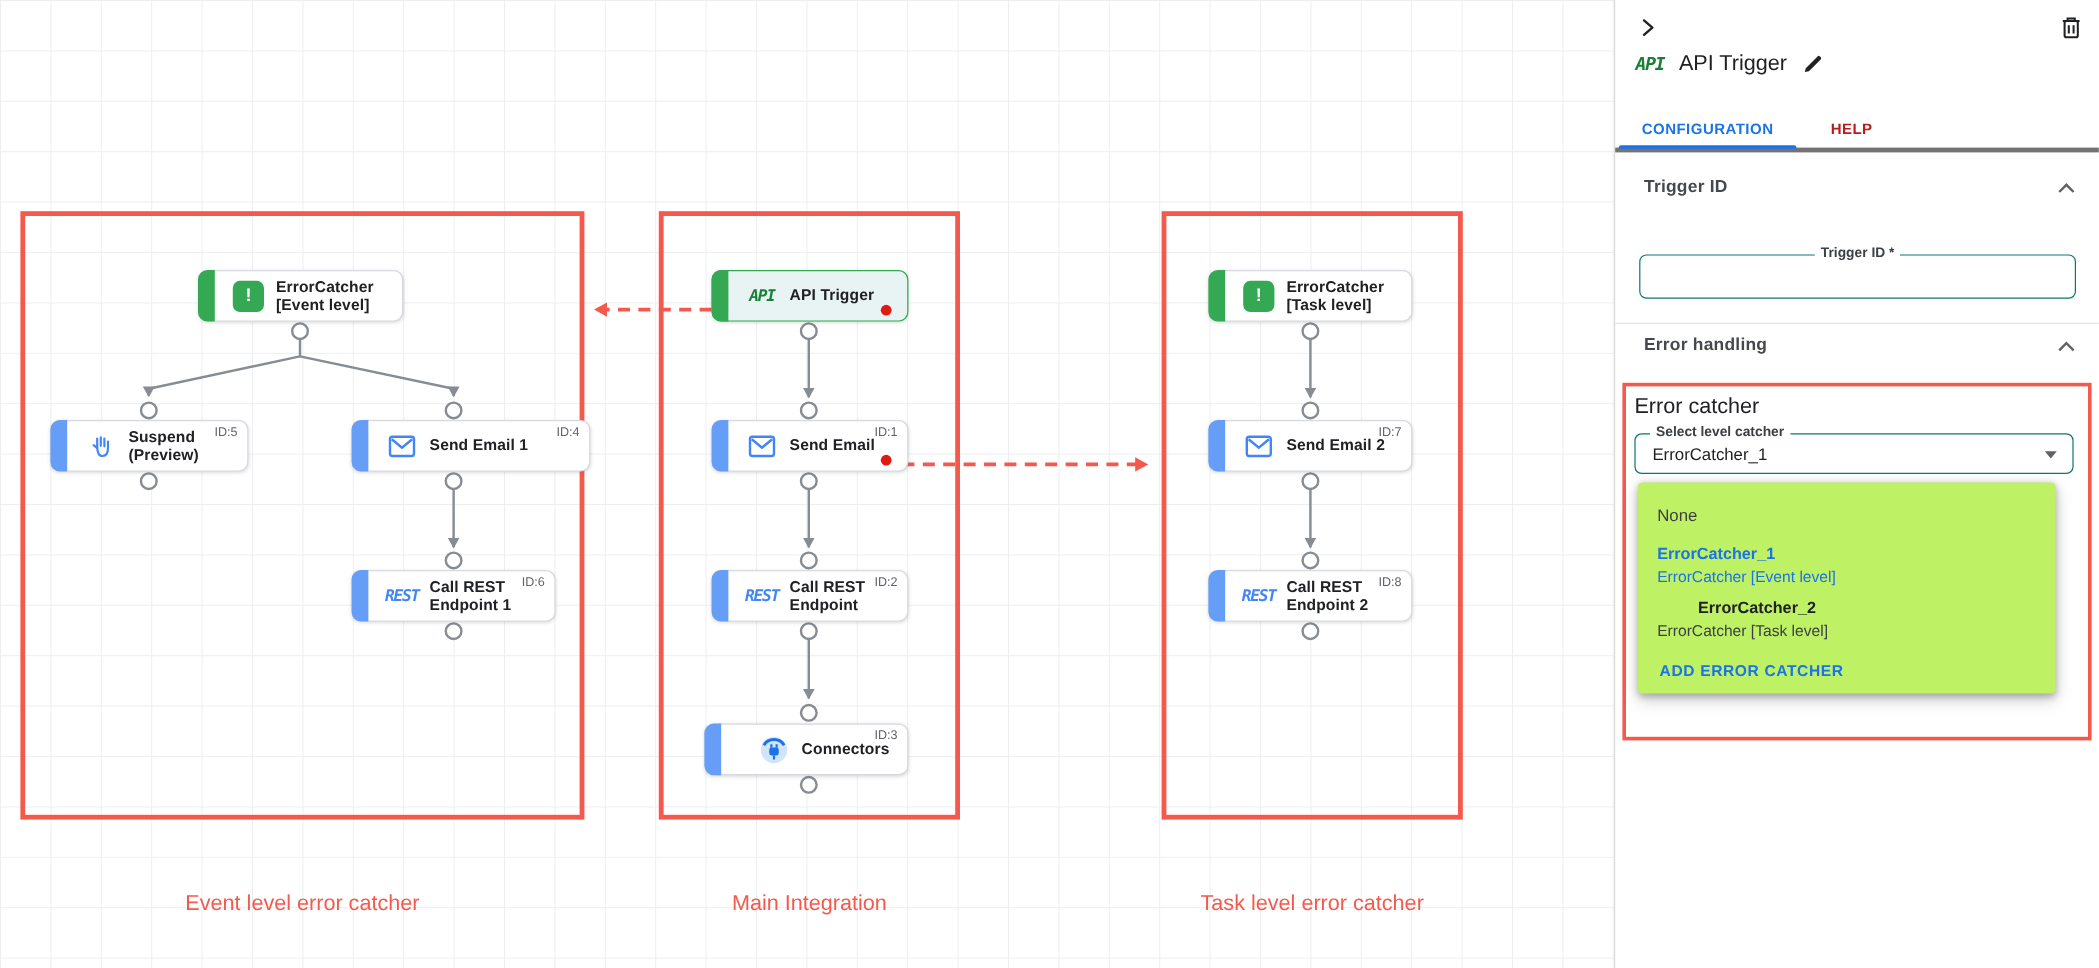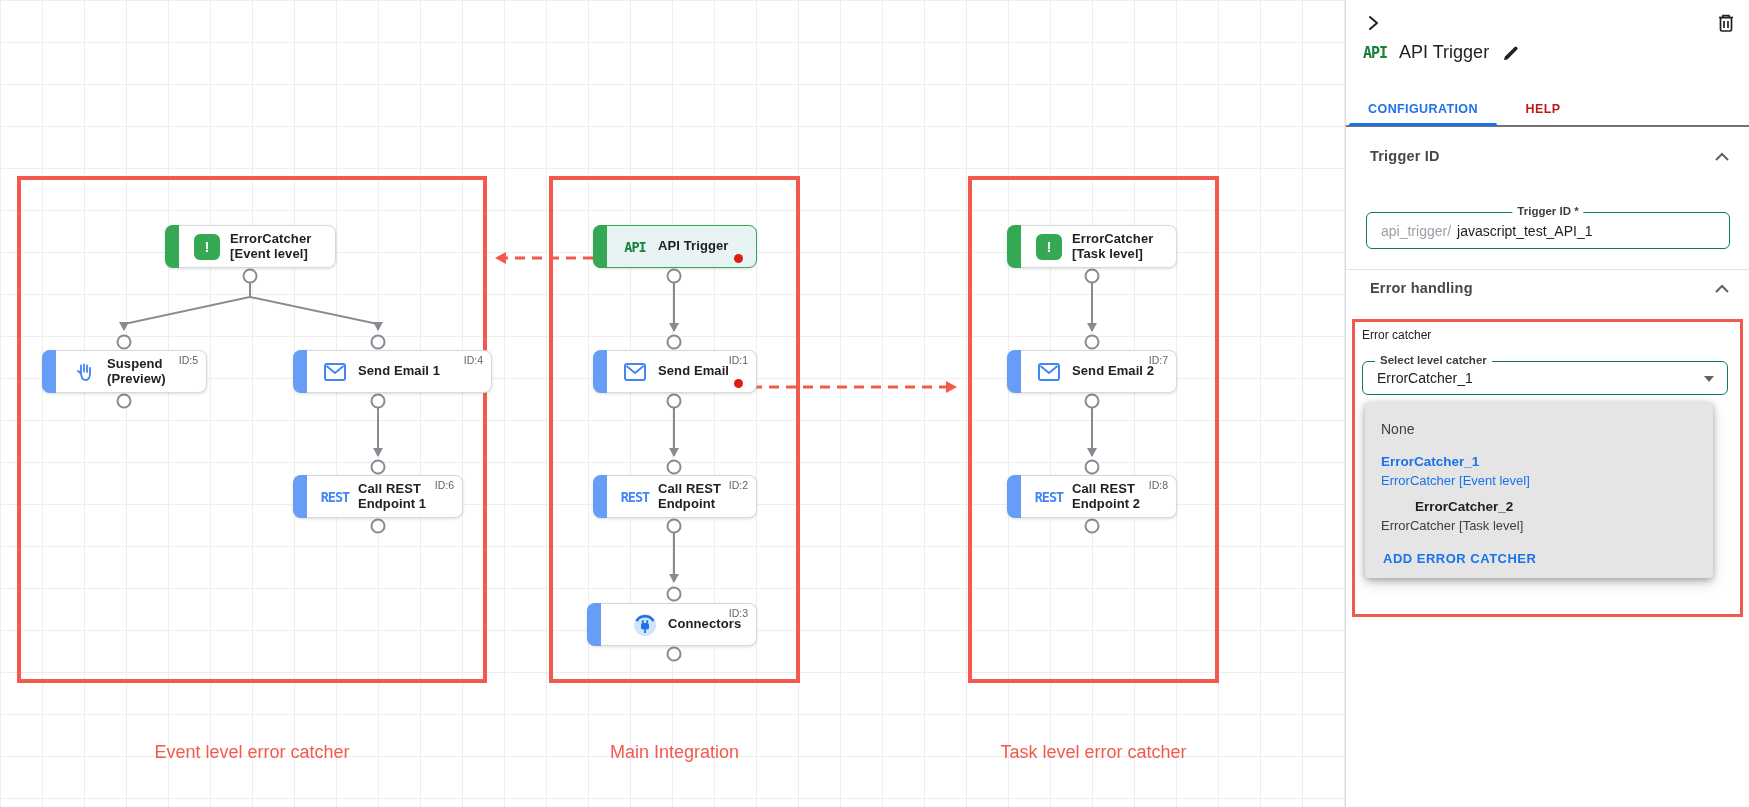--- a/index.html
+++ b/index.html
@@ -26,55 +26,55 @@
   .node .bar { position:absolute; left:-1px; top:-1px; bottom:-1px; width:14px; border-radius:8px 0 0 8px; }
   .bar-green { background:#34a853; }
   .bar-blue  { background:#669df6; }
   .node .icon-box { width:34px; display:flex; align-items:center; justify-content:center; flex:0 0 auto; }
   .node .label { font-size:13px; font-weight:bold; color:#202124; line-height:1.12; margin-left:6px; letter-spacing:.1px; }
   .node .id-badge { position:absolute; top:3px; right:8px; font-size:10.5px; color:#5f6368; font-weight:normal; }
   .node-trigger { background:#e7f4f3; border:1.5px solid #34a853; }
   .err-icon { width:26px; height:26px; background:#34a853; border-radius:6px; color:#fff;
               display:flex; align-items:center; justify-content:center; font-size:15px; font-weight:bold; }
   .logo-text { font-family:"DejaVu Sans Mono", monospace; font-weight:bold; color:#4285f4;
-               font-size:13.5px; letter-spacing:-1px; }
+               font-size:13.5px; letter-spacing:-1px;font-style:italic; }
   .logo-text.green { color:#188038; }
   .red-dot { position:absolute; width:9px; height:9px; border-radius:50%; background:#e01b12; right:13px; bottom:4px; }
 
   
   .group-rect { position:absolute; border:4px solid #f4594d; top:176px; height:507px; }
   .group-label { position:absolute; top:742px; height:20px; text-align:center;
                  color:#f4594d; font-size:18px; }
 
   
   .panel { position:relative; width:404px; height:807px; background:#fff; border-left:1px solid #dadce0; }
   .icon-btn { position:absolute; width:26px; height:26px; display:flex; align-items:center; justify-content:center; cursor:pointer; }
   .panel-title-row { position:absolute; left:17px; top:42px; display:flex; align-items:center; gap:12px; }
   .panel-title { font-size:18px; color:#202124; }
-  .tabs { position:absolute; left:0; top:93px; width:404px; height:34px; display:flex; border-bottom:2px solid #737373; padding-left:3px; }
+  .tabs { position:absolute; left:0; top:93px; width:404px; height:34px; display:flex; border-bottom:4px solid #737373; padding-left:3px; }
   .tab { display:flex; align-items:center; justify-content:center; font-size:12.5px; font-weight:bold;
          letter-spacing:.4px; color:#b91c1c; position:relative; cursor:pointer; }
   .tab.active { color:#1a73e8; }
   .tab.active::after { content:""; position:absolute; left:0; right:0; bottom:-1px; height:3px; background:#1a73e8; border-radius:2px 2px 0 0; }
   .tab-config { width:148px; }
   .tab-help { width:92px; }
   .section-header { position:absolute; left:24px; right:20px; display:flex; align-items:center; justify-content:space-between; cursor:pointer; }
   .section-header .sh-label { font-size:14.5px; font-weight:bold; color:#45484d; letter-spacing:.2px; }
   .divider { position:absolute; left:0; width:404px; height:1px; background:#e3e4e8; }
 
   .outlined-field { position:absolute; border:1px solid #0f766e; border-radius:6px; background:#fff; }
   .float-label { position:absolute; top:-8px; font-size:11.5px; color:#5f6368; background:#fff; padding:0 5px; white-space:nowrap; }
   .field-content { position:absolute; left:14px; right:30px; top:0; bottom:0; display:flex; align-items:center; font-size:14px; }
   .prefix { color:#9aa0a6; margin-right:6px; }
   .value { color:#202124; }
 
   .red-annot { position:absolute; border:3px solid #f4594d; }
-  .ec-group-label { position:absolute; font-size:12px; color:#202124; }
-
-  .menu { position:absolute; background:#e5e5e5; border-radius:4px;
+  .ec-group-label { position:absolute; font-size:18px; color:#202124; }
+
+  .menu { position:absolute; background:#bef264; border-radius:4px;
           box-shadow:0 2px 6px rgba(0,0,0,.25), 0 5px 14px rgba(0,0,0,.18);
           padding:12px 0 0 0; z-index:5; }
   .menu-item { padding:0 16px; cursor:pointer; }
   .mi-none { font-size:14px; color:#3c4043; line-height:30px; }
   .mi-name { font-size:13.5px; font-weight:bold; line-height:19px; }
   .mi-desc { font-size:13px; line-height:19px; }
   .mi-blue .mi-name, .mi-blue .mi-desc { color:#1a73e8; }
   .mi-dark .mi-name { color:#202124;padding-left:34px; }
   .mi-dark .mi-desc { color:#3c4043; }
   .menu-add { margin:16px 16px 14px 18px; font-size:13px; font-weight:bold; letter-spacing:.5px; color:#1a73e8; cursor:pointer; }
@@ -298,24 +298,20 @@
 
     <div class="section-header" style="top:148px;">
       <span class="sh-label">Trigger ID</span>
       <svg width="14" height="9" viewBox="0 0 14 9" fill="none" stroke="#5f6368" stroke-width="2">
           <path d="M1 8 L7 2 L13 8"></path>
         </svg>
     </div>
 
     <div class="outlined-field" style="left:20px;top:212px;width:364px;height:37px;">
       <span class="float-label" style="left:50%;transform:translateX(-50%);font-weight:bold;color:#3c4043;">Trigger ID *</span>
-      <span class="field-content">
-        <span class="prefix">api_trigger/</span>
-        <span class="value">javascript_test_API_1</span>
-      </span>
     </div>
 
     <div class="divider" style="top:269px;"></div>
 
     <div class="section-header" style="top:280px;">
       <span class="sh-label">Error handling</span>
       <svg width="14" height="9" viewBox="0 0 14 9" fill="none" stroke="#5f6368" stroke-width="2">
           <path d="M1 8 L7 2 L13 8"></path>
         </svg>
     </div>

